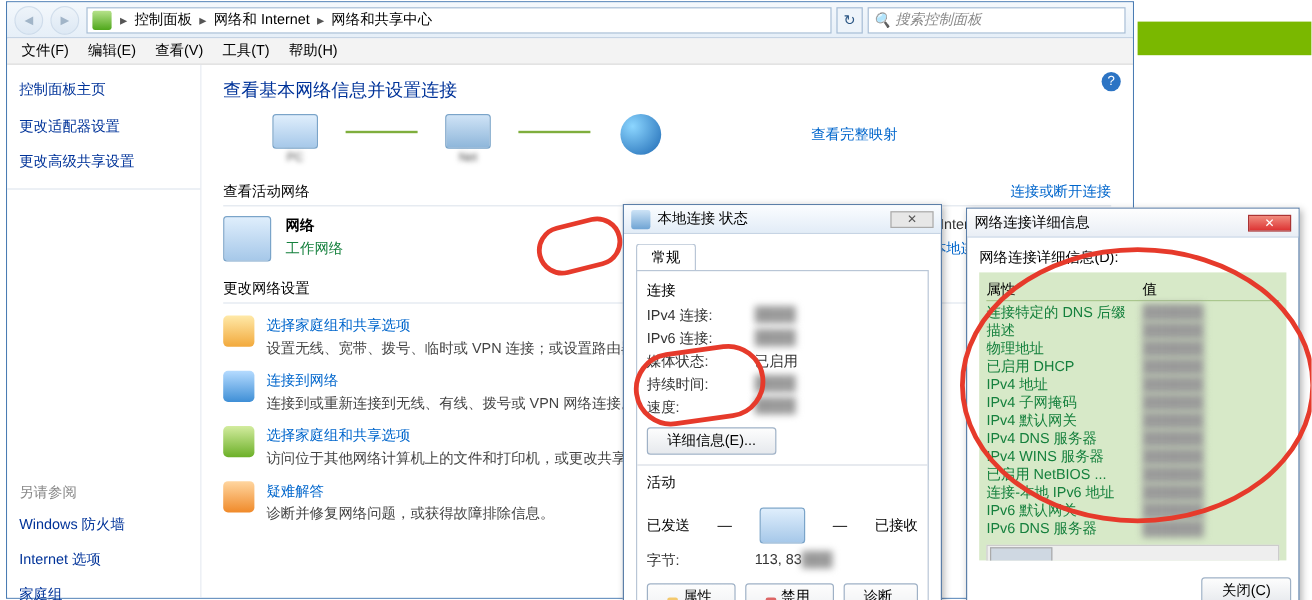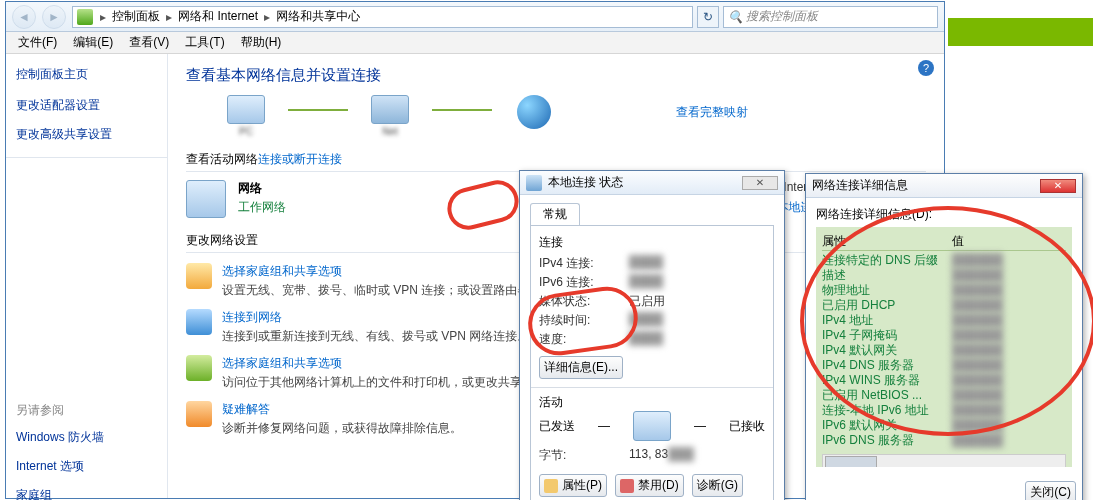--- a/index.html
+++ b/index.html
@@ -32,21 +32,21 @@
   .h1{font-size:15px;color:#003399;margin:4px 0 10px}
   .net-map{display:flex;align-items:center;gap:12px;margin-left:30px}
   .net-item{width:60px;height:42px;display:flex;flex-direction:column;align-items:center;position:relative}
   .net-icon-pc{width:38px;height:30px;background:linear-gradient(#dfeefc,#a6c8e9);border:1px solid #7aa4c9;border-radius:3px}
   .net-icon-net{width:38px;height:30px;background:linear-gradient(#cfe3f6,#8eb6da);border:1px solid #7aa4c9;border-radius:3px}
   .net-icon-globe{width:34px;height:34px;border-radius:17px;background:radial-gradient(circle at 30% 30%,#8cd6ff,#1d68b3)}
   .net-label{font-size:10px;color:#444;margin-top:2px;filter:blur(2px)}
   .net-line{width:60px;border-top:2px solid #7fae3d;position:relative;top:-6px}
   .map-link{position:absolute;right:196px;top:50px;color:#0066cc;cursor:pointer}
   .sec{margin-top:14px}
-  .sec-head{display:flex;border-bottom:1px solid #e0e6ee;padding-bottom:3px}
+  .sec-head{display:flex;justify-content:space-between;border-bottom:1px solid #e0e6ee;padding-bottom:3px}
   .sec-head a{color:#0066cc;cursor:pointer}
   .net-block{display:flex;margin-top:8px;gap:12px}
   .net-big{width:40px;height:38px;background:linear-gradient(#dfeefc,#a6c8e9);border:1px solid #7aa4c9;border-radius:3px}
   .net-meta{flex:1}
   .net-meta b{display:block;margin-bottom:2px}
   .net-meta a{color:#15803d}
   .net-right{width:200px;font-size:12px;color:#333}
   .net-right .row{display:flex;gap:6px;margin-bottom:2px}
   .net-right a{color:#0066cc}
   .chg-list{margin-top:6px}
@@ -68,24 +68,24 @@
   .dlg-title{height:24px;background:linear-gradient(#fbfdff,#e2ecf7);display:flex;align-items:center;padding:0 6px;border-bottom:1px solid #c6d4e4}
   .dlg-title .ico{width:16px;height:16px;background:linear-gradient(#cde3f6,#6fa4d4);border-radius:2px;margin-right:6px}
   .dlg-close{margin-left:auto;width:36px;height:14px;background:#e7e7e7;border:1px solid #aaa;display:flex;align-items:center;justify-content:center;font-size:10px;color:#555}
   .dlg-body{padding:8px 10px}
   .tab{display:inline-block;border:1px solid #b9c6d6;border-bottom:none;padding:2px 12px;background:#fff;border-radius:3px 3px 0 0}
   .tab-pane{border:1px solid #b9c6d6;padding:8px;min-height:220px}
   .kv{display:flex;margin-bottom:2px}
   .kv .k{width:90px;color:#333}
   .kv .v{flex:1;color:#333}
   .blur{filter:blur(3px);color:#999!important}
-  .btn{display:inline-flex;align-items:center;gap:4px;padding:2px 4px;background:linear-gradient(#fdfdfd,#e6e9ed);border:1px solid #9fb1c6;border-radius:3px;cursor:pointer;font-size:12px}
+  .btn{display:inline-flex;align-items:center;gap:4px;padding:2px 16px;background:linear-gradient(#fdfdfd,#e6e9ed);border:1px solid #9fb1c6;border-radius:3px;cursor:pointer;font-size:12px}
   .btn .bico{width:14px;height:14px;border-radius:2px}
   .act-row{display:flex;gap:8px;margin-top:6px}
-  .activity{display:flex;align-items:center;gap:10px}
+  .activity{margin-top:12px;display:flex;align-items:center;gap:10px}
   .act-pc{width:38px;height:30px;background:linear-gradient(#dfeefc,#a6c8e9);border:1px solid #7aa4c9;border-radius:3px}
   .foot{display:flex;justify-content:flex-end;padding:6px}
   .underline-icon{color:#2f79c4;margin-right:2px}
   
   .details-body{background:#d7e9c8;padding:6px;height:240px;overflow:hidden}
   .det-head{display:flex;font-size:11px;border-bottom:1px solid #aac78e;margin-bottom:2px}
   .det-head div:first-child{width:130px}
   .det-row{display:flex;font-size:11px;line-height:15px}
   .det-row .k{width:130px;color:#15803d}
   .det-row .v{flex:1}

